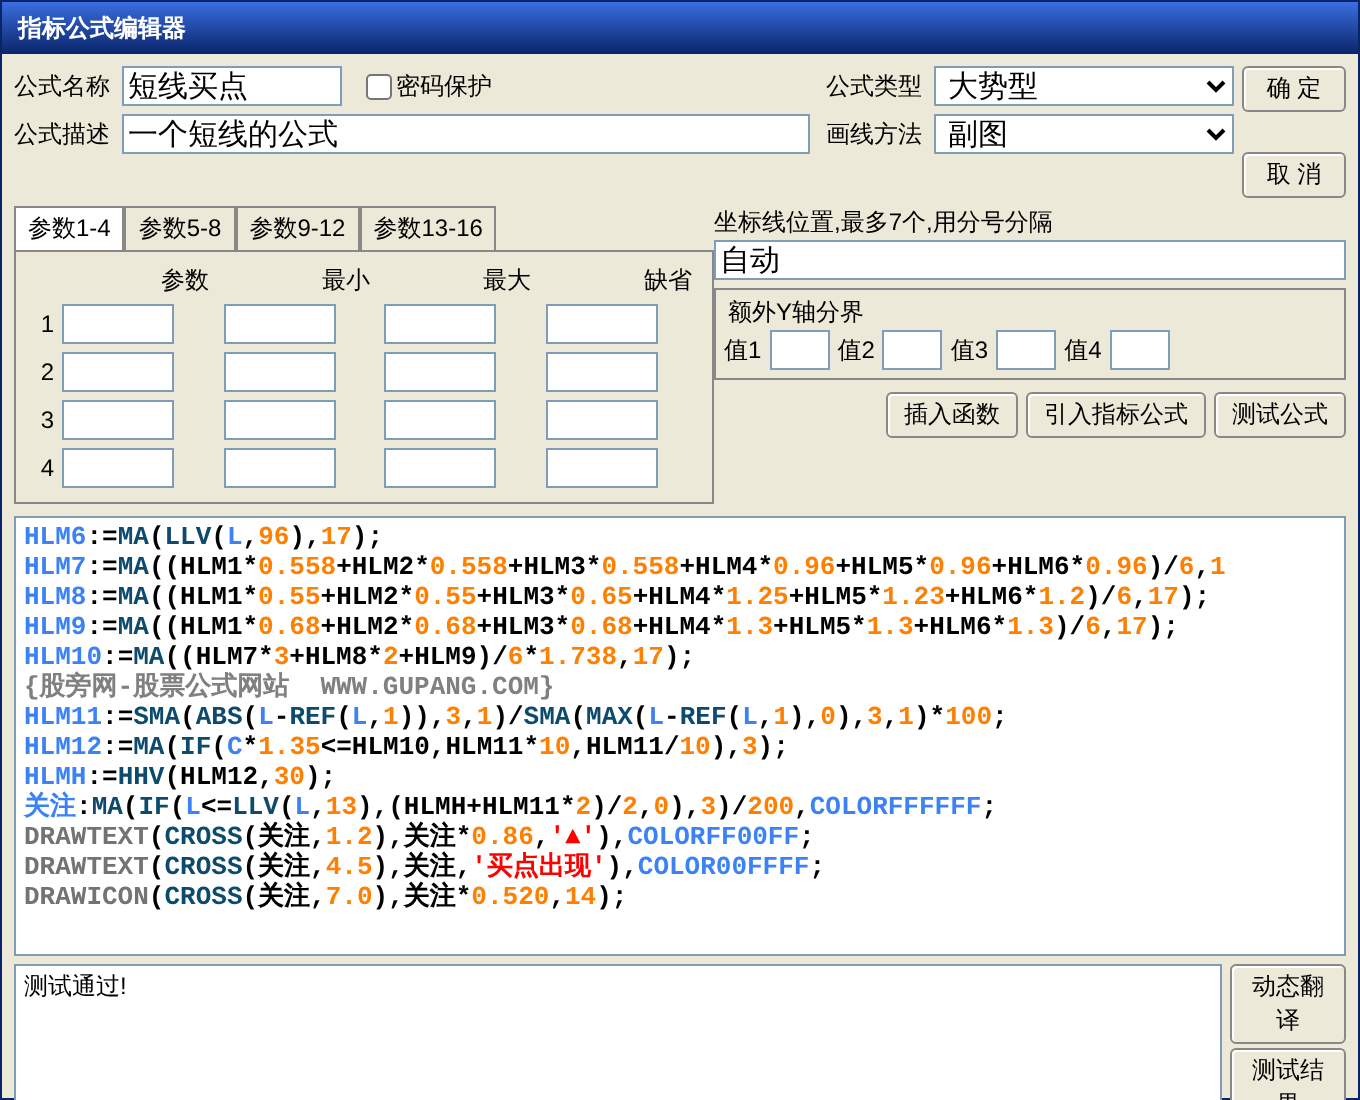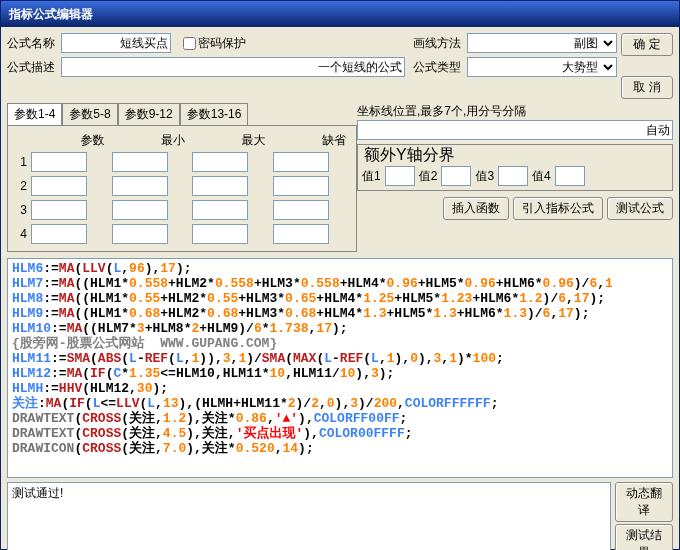--- a/index.html
+++ b/index.html
@@ -3,41 +3,41 @@
 <meta charset="utf-8">
 <style>
 * { box-sizing: border-box; margin: 0; padding: 0; }
 body { font-family: "Microsoft YaHei", SimSun, sans-serif; font-size: 12px; background: #000; }
 .window { width: 680px; height: 550px; background: #ece9d8; border: 1px solid #0a246a; position: relative; }
 .titlebar { height: 26px; background: linear-gradient(to bottom, #3a6ee0, #0a246a); color: #fff; display: flex; align-items: center; padding: 0 4px; font-weight: bold; }
 .titlebar .title { flex: 1; padding-left: 4px; }
 .content { padding: 6px; }
 .form-row { display: flex; align-items: center; gap: 4px; margin-bottom: 4px; }
 .label { min-width: 50px; }
-input[type="text"], select { border: 1px solid #7f9db9; background: #fff; height: 20px; padding: 0 2px; font-size: 12px; text-align: right; }
+input[type="text"], select { border: 1px solid #7f9db9; background: #fff; height: 20px; padding: 0 2px; font-size: 15px; }
 .btn { background: #ece9d8; border: 1px solid #888; border-radius: 3px; padding: 2px 8px; font-size: 12px; cursor: pointer; box-shadow: inset 1px 1px #fff; min-width: 52px; }
 .tabs { display: flex; gap: 0; margin-top: 4px; }
 .tab { border: 1px solid #888; border-bottom: none; padding: 2px 6px; background: #ece9d8; cursor: pointer; font-size: 12px; }
 .tab.active { background: #fff; }
 .params-box { border: 1px solid #888; background: #ece9d8; padding: 4px; }
 .param-table { width: 100%; }
 .param-table th { font-weight: normal; font-size: 12px; text-align: right; padding: 0 4px; }
 .param-table td { padding: 1px; }
 .param-table input { width: 56px; }
 .row-num { width: 14px; text-align: right; }
 .fieldset { border: 1px solid #888; padding: 4px; margin-top: 4px; }
-.fieldset .legend { font-size: 16px; margin-top: -10px; background: #ece9d8; display: inline-block; padding: 0 2px; }
+.fieldset .legend { font-size: 12px; margin-top: -10px; background: #ece9d8; display: inline-block; padding: 0 2px; }
 .upper-right { flex: 1; }
 .code-area { border: 1px solid #7f9db9; background: #fff; height: 220px; margin-top: 6px; overflow: auto; padding: 2px 4px; font-family: "Courier New", monospace; font-size: 13px; font-weight: bold; line-height: 15px; white-space: pre; }
 .output-row { display: flex; margin-top: 4px; gap: 4px; }
 .output-box { flex: 1; border: 1px solid #7f9db9; background: #fff; height: 86px; padding: 2px 4px; font-size: 12px; }
 .side-btns { display: flex; flex-direction: column; gap: 2px; }
 .side-btns .btn { width: 58px; }
 .c-purple { color: #3b82f6; }
-.c-blue { color: #b91c1c; }
+.c-blue { color: #0c4a6e; }
 .c-orange { color: #ff8000; }
 .c-black { color: #000; }
 .c-green { color: #737373; }
 .c-gray { color: #808080; }
 .c-red { color: #ff0000; }
 .top-grid { display: flex; gap: 8px; }
 .top-left { flex: 1; }
 .top-right { width: 260px; }
 .btn-col { display: flex; flex-direction: column; gap: 20px; margin-left: 4px; }
 .yvals { display: flex; gap: 4px; align-items: center; }
@@ -63,26 +63,26 @@
           </label>
         </div>
         <div class="form-row">
           <span class="label">公式描述</span>
           <input type="text" style="flex: 1 1 0%;" value="一个短线的公式">
         </div>
       </div>
       <div class="top-right" style="display:flex">
         <div style="flex:1">
           <div class="form-row">
+            <span class="label">公式类型</span>
+            <select style="flex:1"><option>大势型</option></select>
+          </div>
+          <div class="form-row">
             <span class="label">画线方法</span>
             <select style="flex:1"><option>副图</option></select>
-          </div>
-          <div class="form-row">
-            <span class="label">公式类型</span>
-            <select style="flex:1"><option>大势型</option></select>
           </div>
         </div>
         <div class="btn-col">
           <button class="btn">确 定</button>
           <button class="btn">取 消</button>
         </div>
       </div>
     </div>
 
     <div style="display:flex;gap:0">

